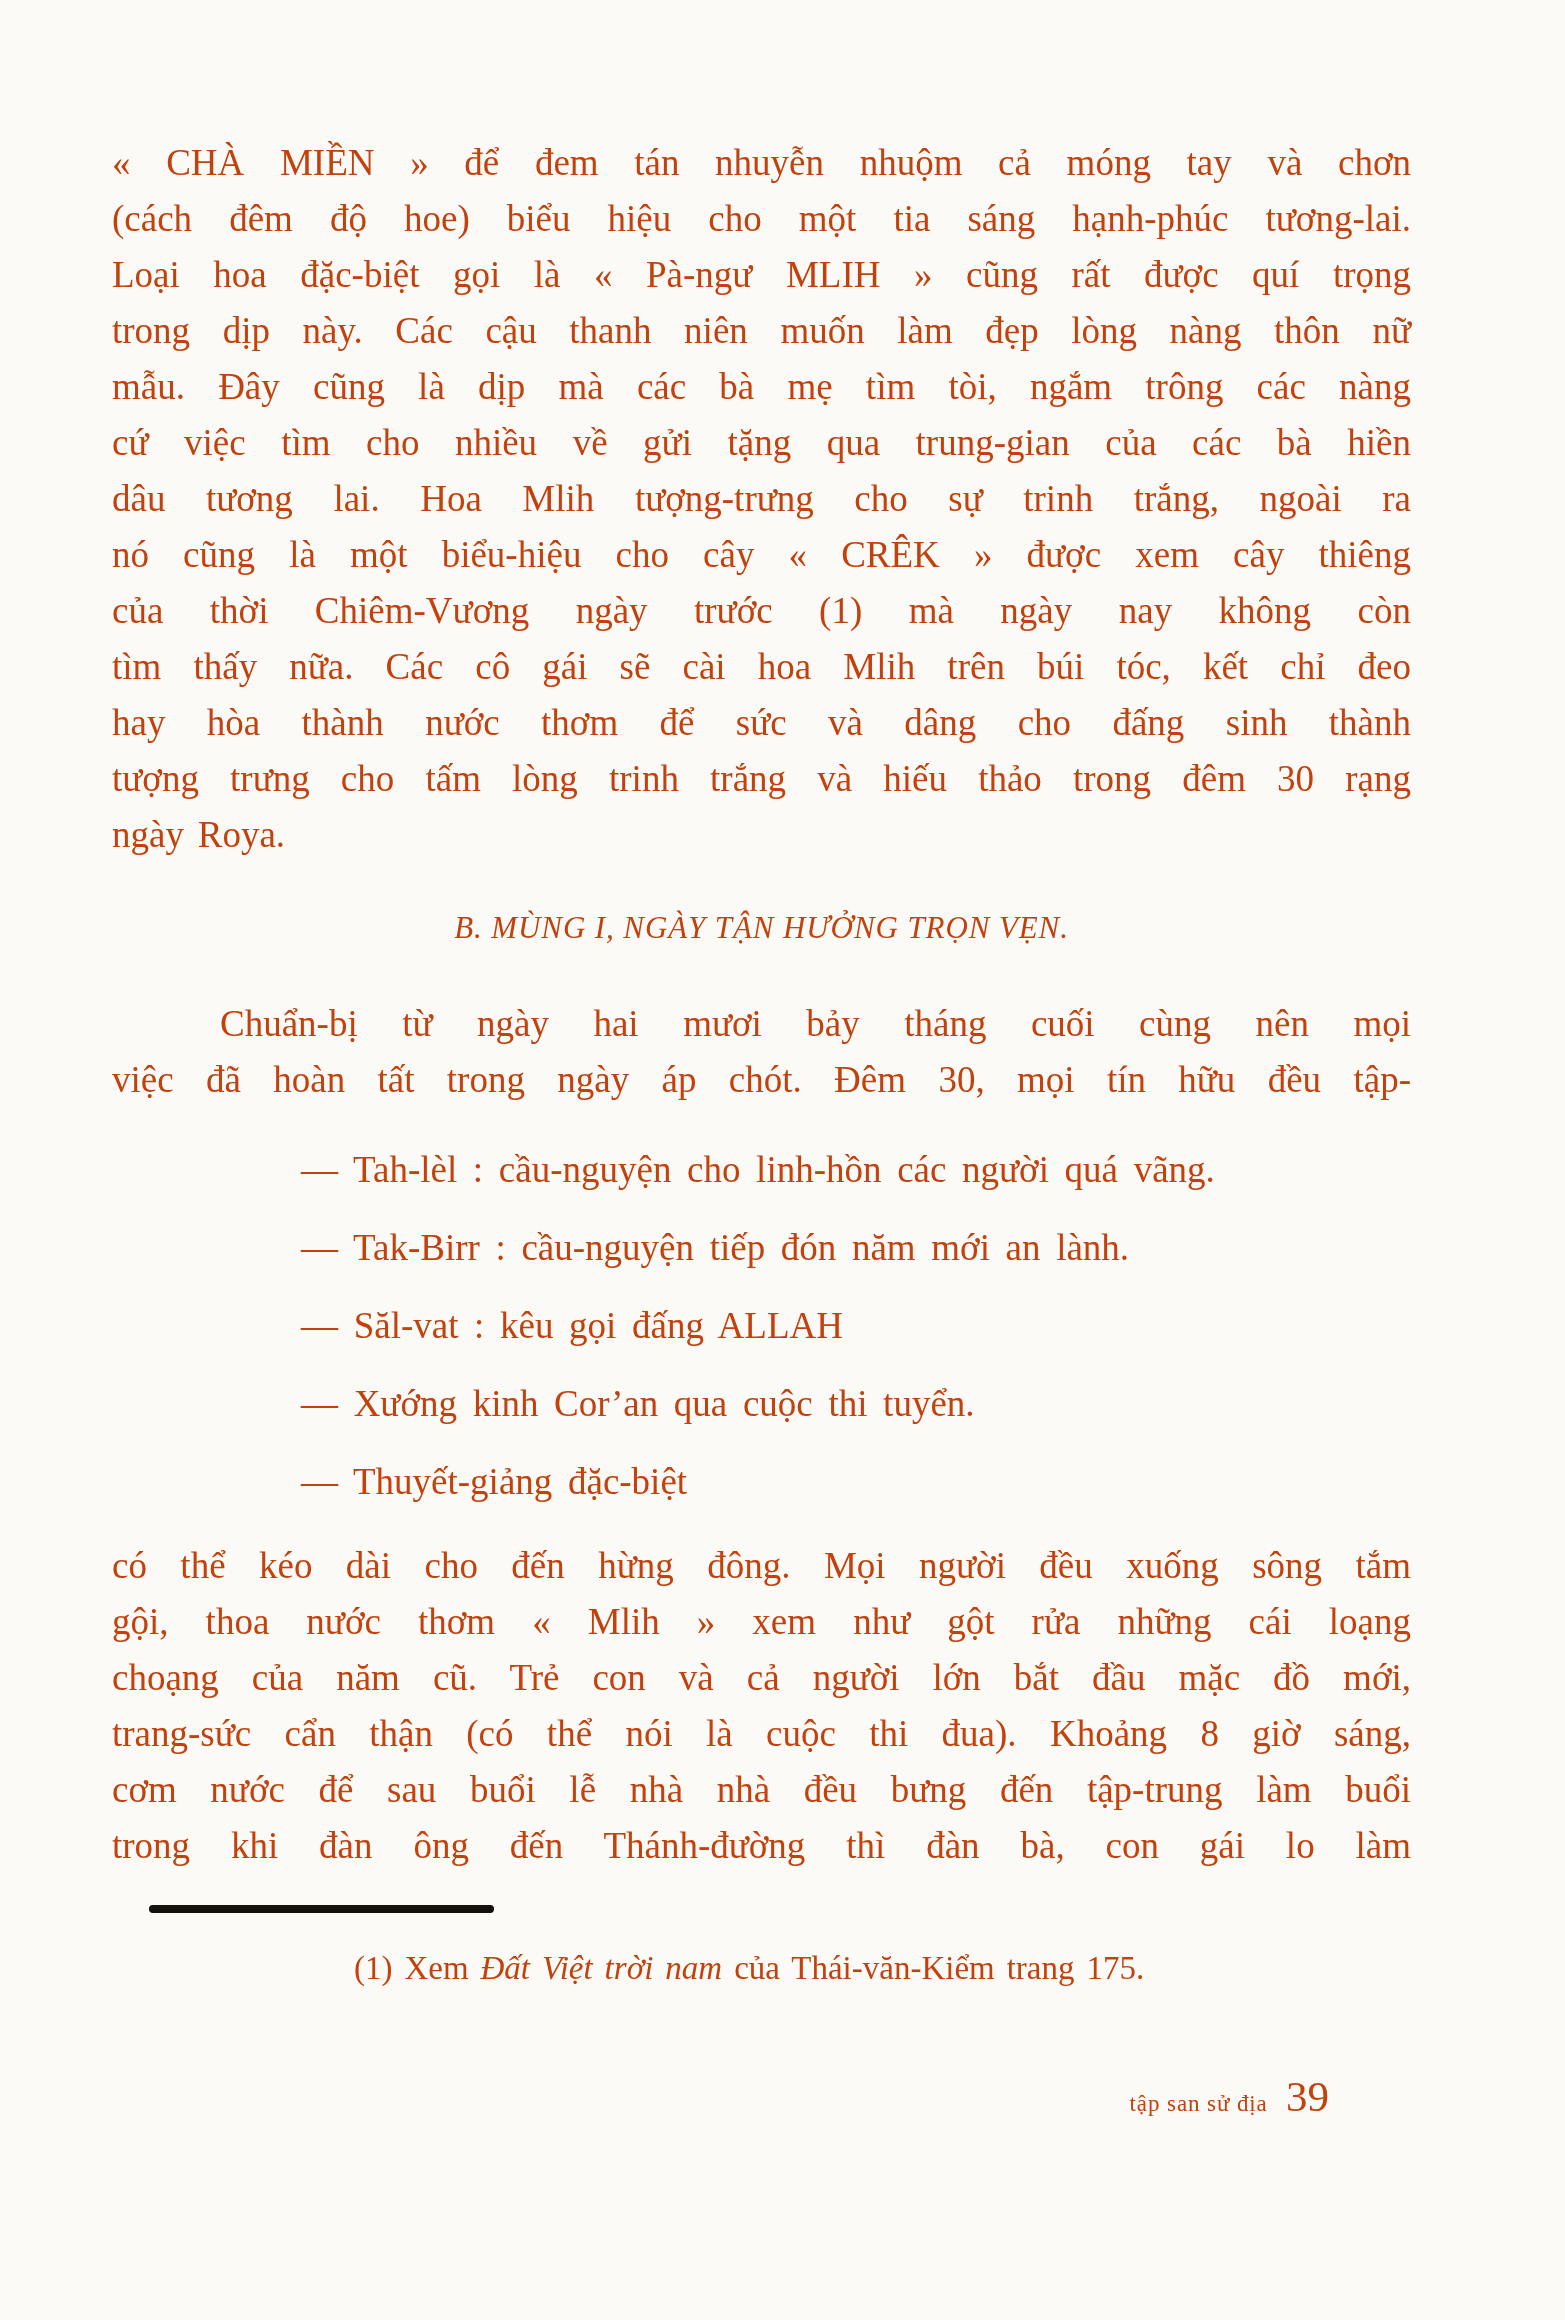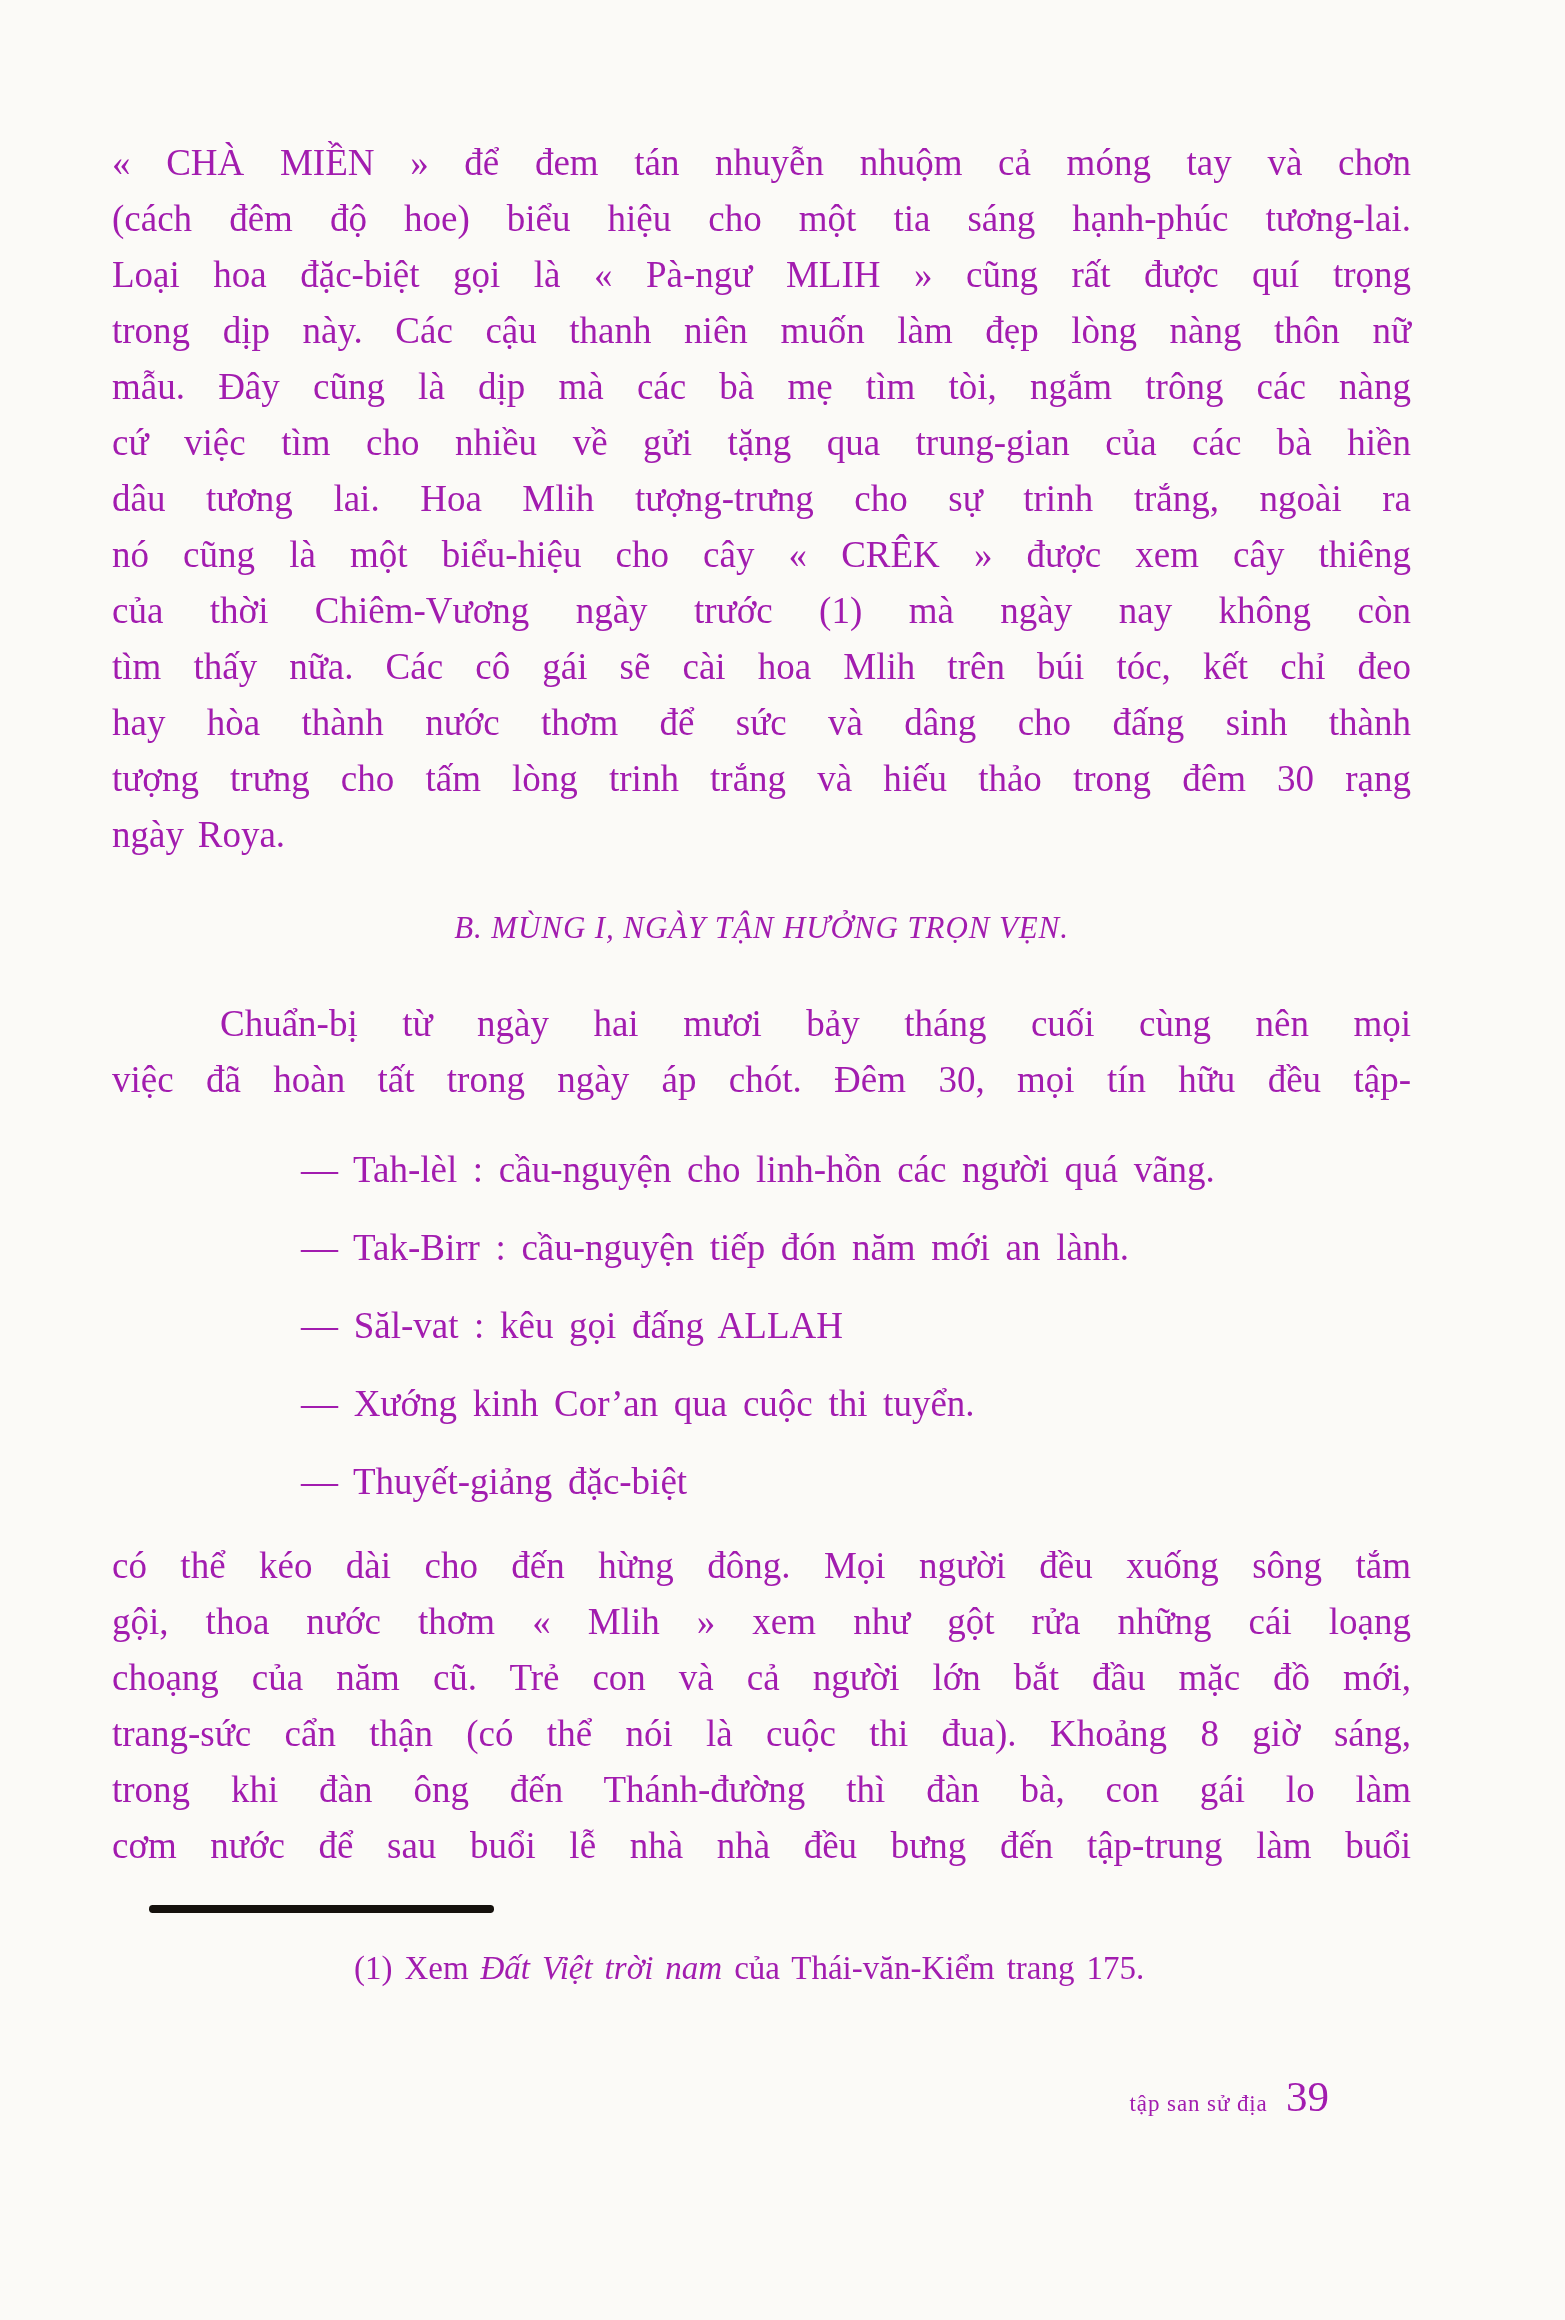--- a/index.html
+++ b/index.html
@@ -6,21 +6,21 @@
     margin: 0;
     padding: 0;
     background: #f6f5f2;
   }
   .page {
     position: relative;
     width: 1565px;
     height: 2321px;
     margin: 0 auto;
     background: #fbfaf7;
-    color: #a21caf;
+    color: #c2410c;
     font-family: "Liberation Serif", "DejaVu Serif", serif;
     overflow: hidden;
   }
   .text-block {
     position: absolute;
     left: 112px;
     top: 135px;
     width: 1299px;
   }
   .para { margin: 0; padding: 0; }
@@ -120,22 +120,22 @@
       <li class="list-item">— Săl-vat : kêu gọi đấng ALLAH</li>
       <li class="list-item">— Xướng kinh Cor’an qua cuộc thi tuyển.</li>
       <li class="list-item">— Thuyết-giảng đặc-biệt</li>
     </ul>
 
     <section class="para p3">
       <div class="line">có thể kéo dài cho đến hừng đông. Mọi người đều xuống sông tắm</div>
       <div class="line">gội, thoa nước thơm « Mlih » xem như gột rửa những cái loạng</div>
       <div class="line">choạng của năm cũ. Trẻ con và cả người lớn bắt đầu mặc đồ mới,</div>
       <div class="line">trang-sức cẩn thận (có thể nói là cuộc thi đua). Khoảng 8 giờ sáng,</div>
+      <div class="line">cơm nước để sau buổi lễ nhà nhà đều bưng đến tập-trung làm buổi</div>
       <div class="line">trong khi đàn ông đến Thánh-đường thì đàn bà, con gái lo làm</div>
-      <div class="line">cơm nước để sau buổi lễ nhà nhà đều bưng đến tập-trung làm buổi</div>
     </section>
 
     <div class="footnote-rule"></div>
 
     <p class="footnote"><span>(1) Xem </span><em>Đất Việt trời nam</em><span> của Thái-văn-Kiểm trang 175.</span></p>
 
   </main>
 
   <div class="page-footer">
     <span class="journal-name">tập san sử địa</span><span class="page-number">39</span>

